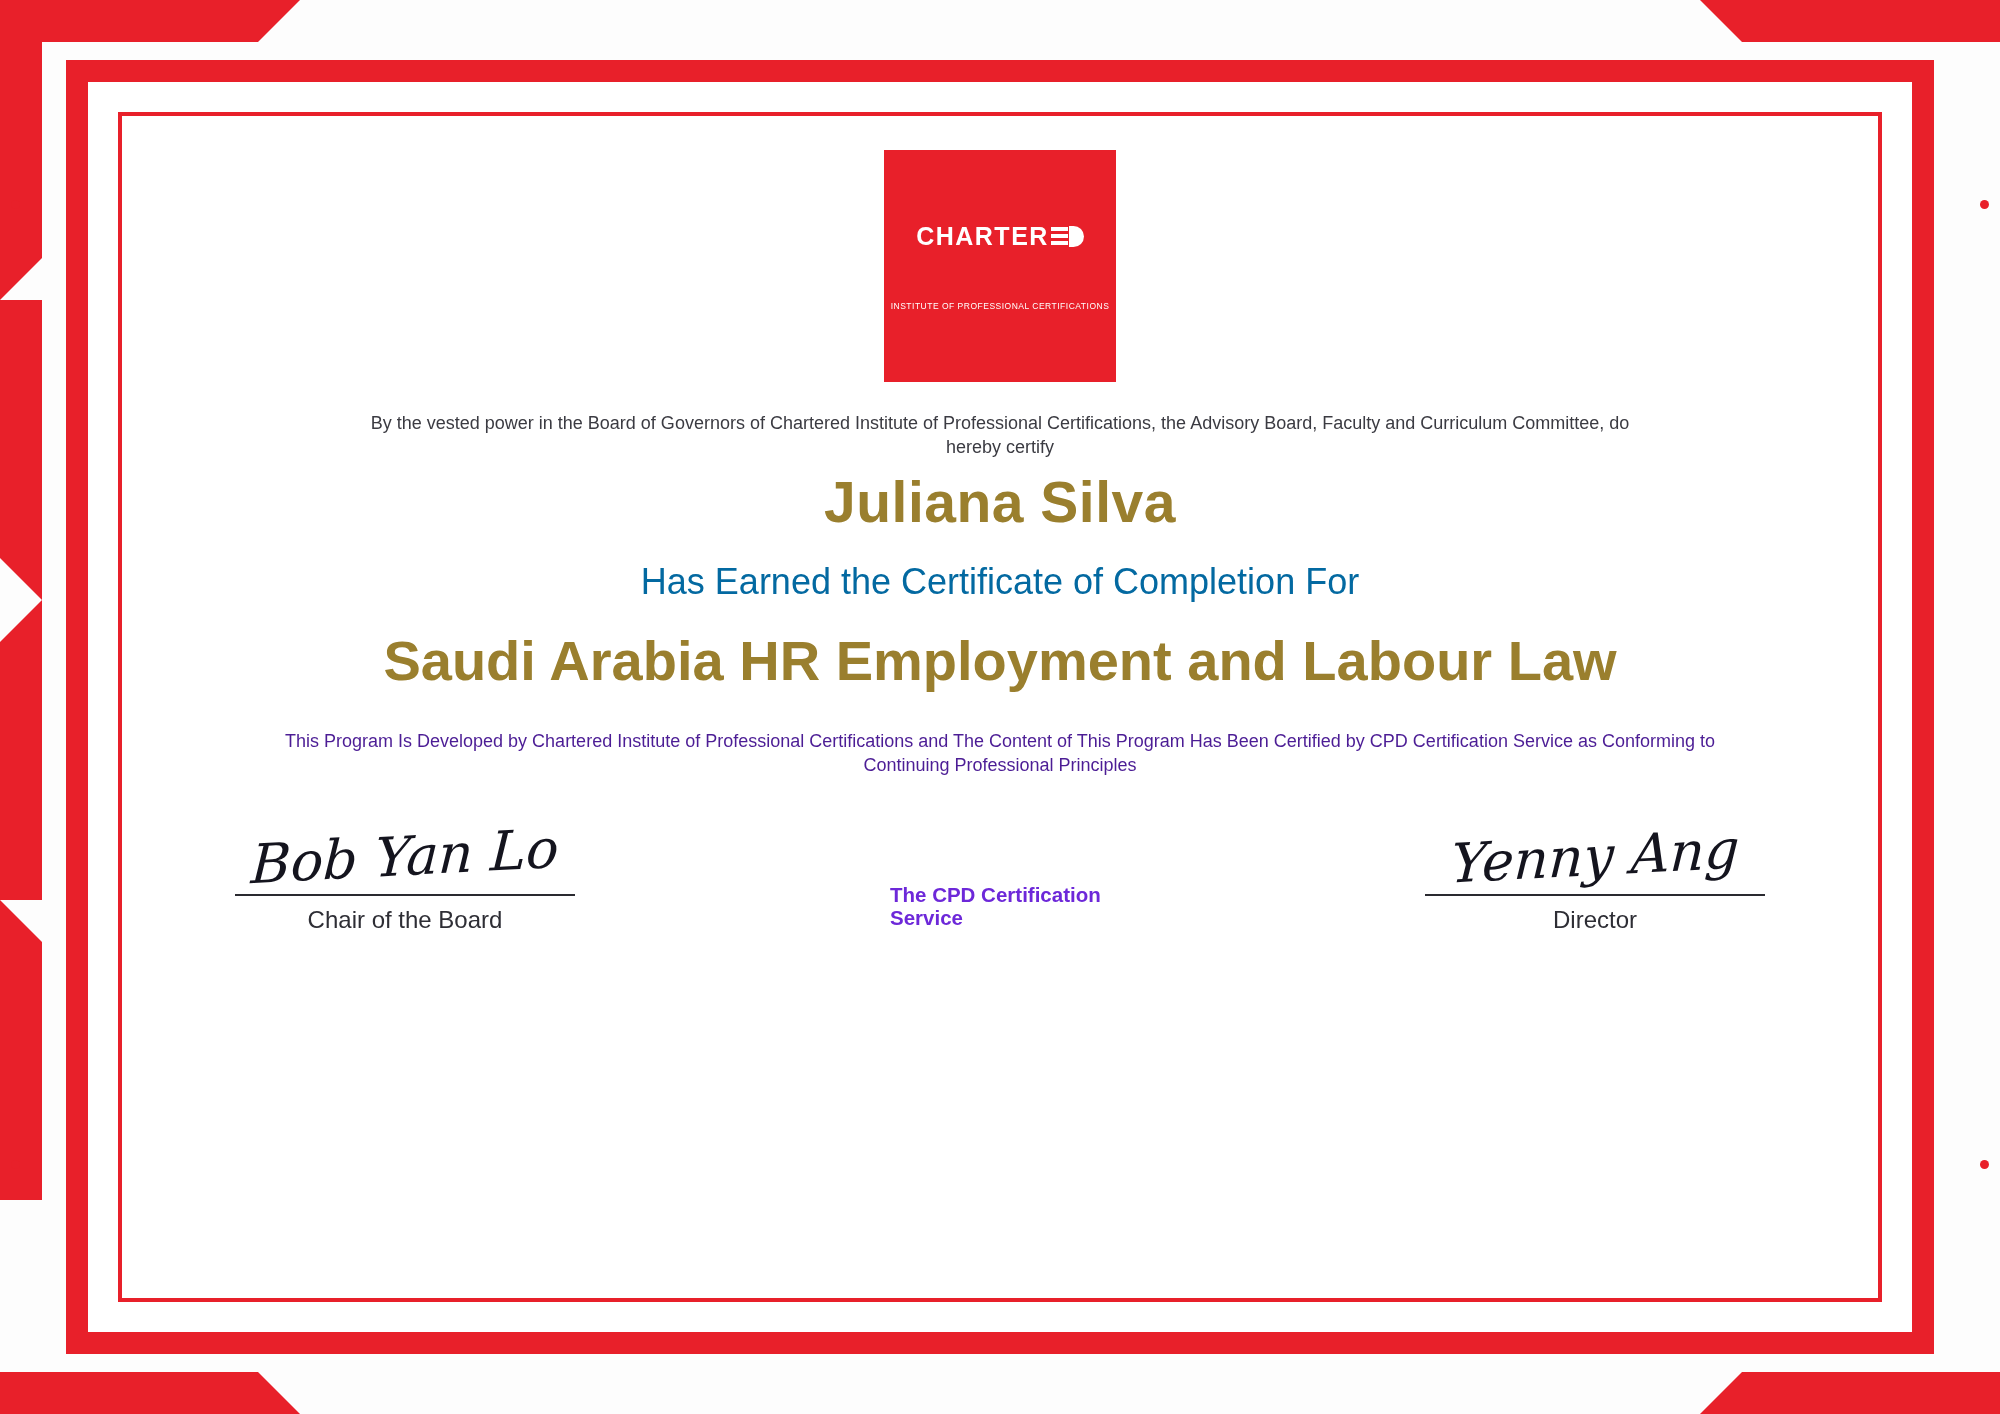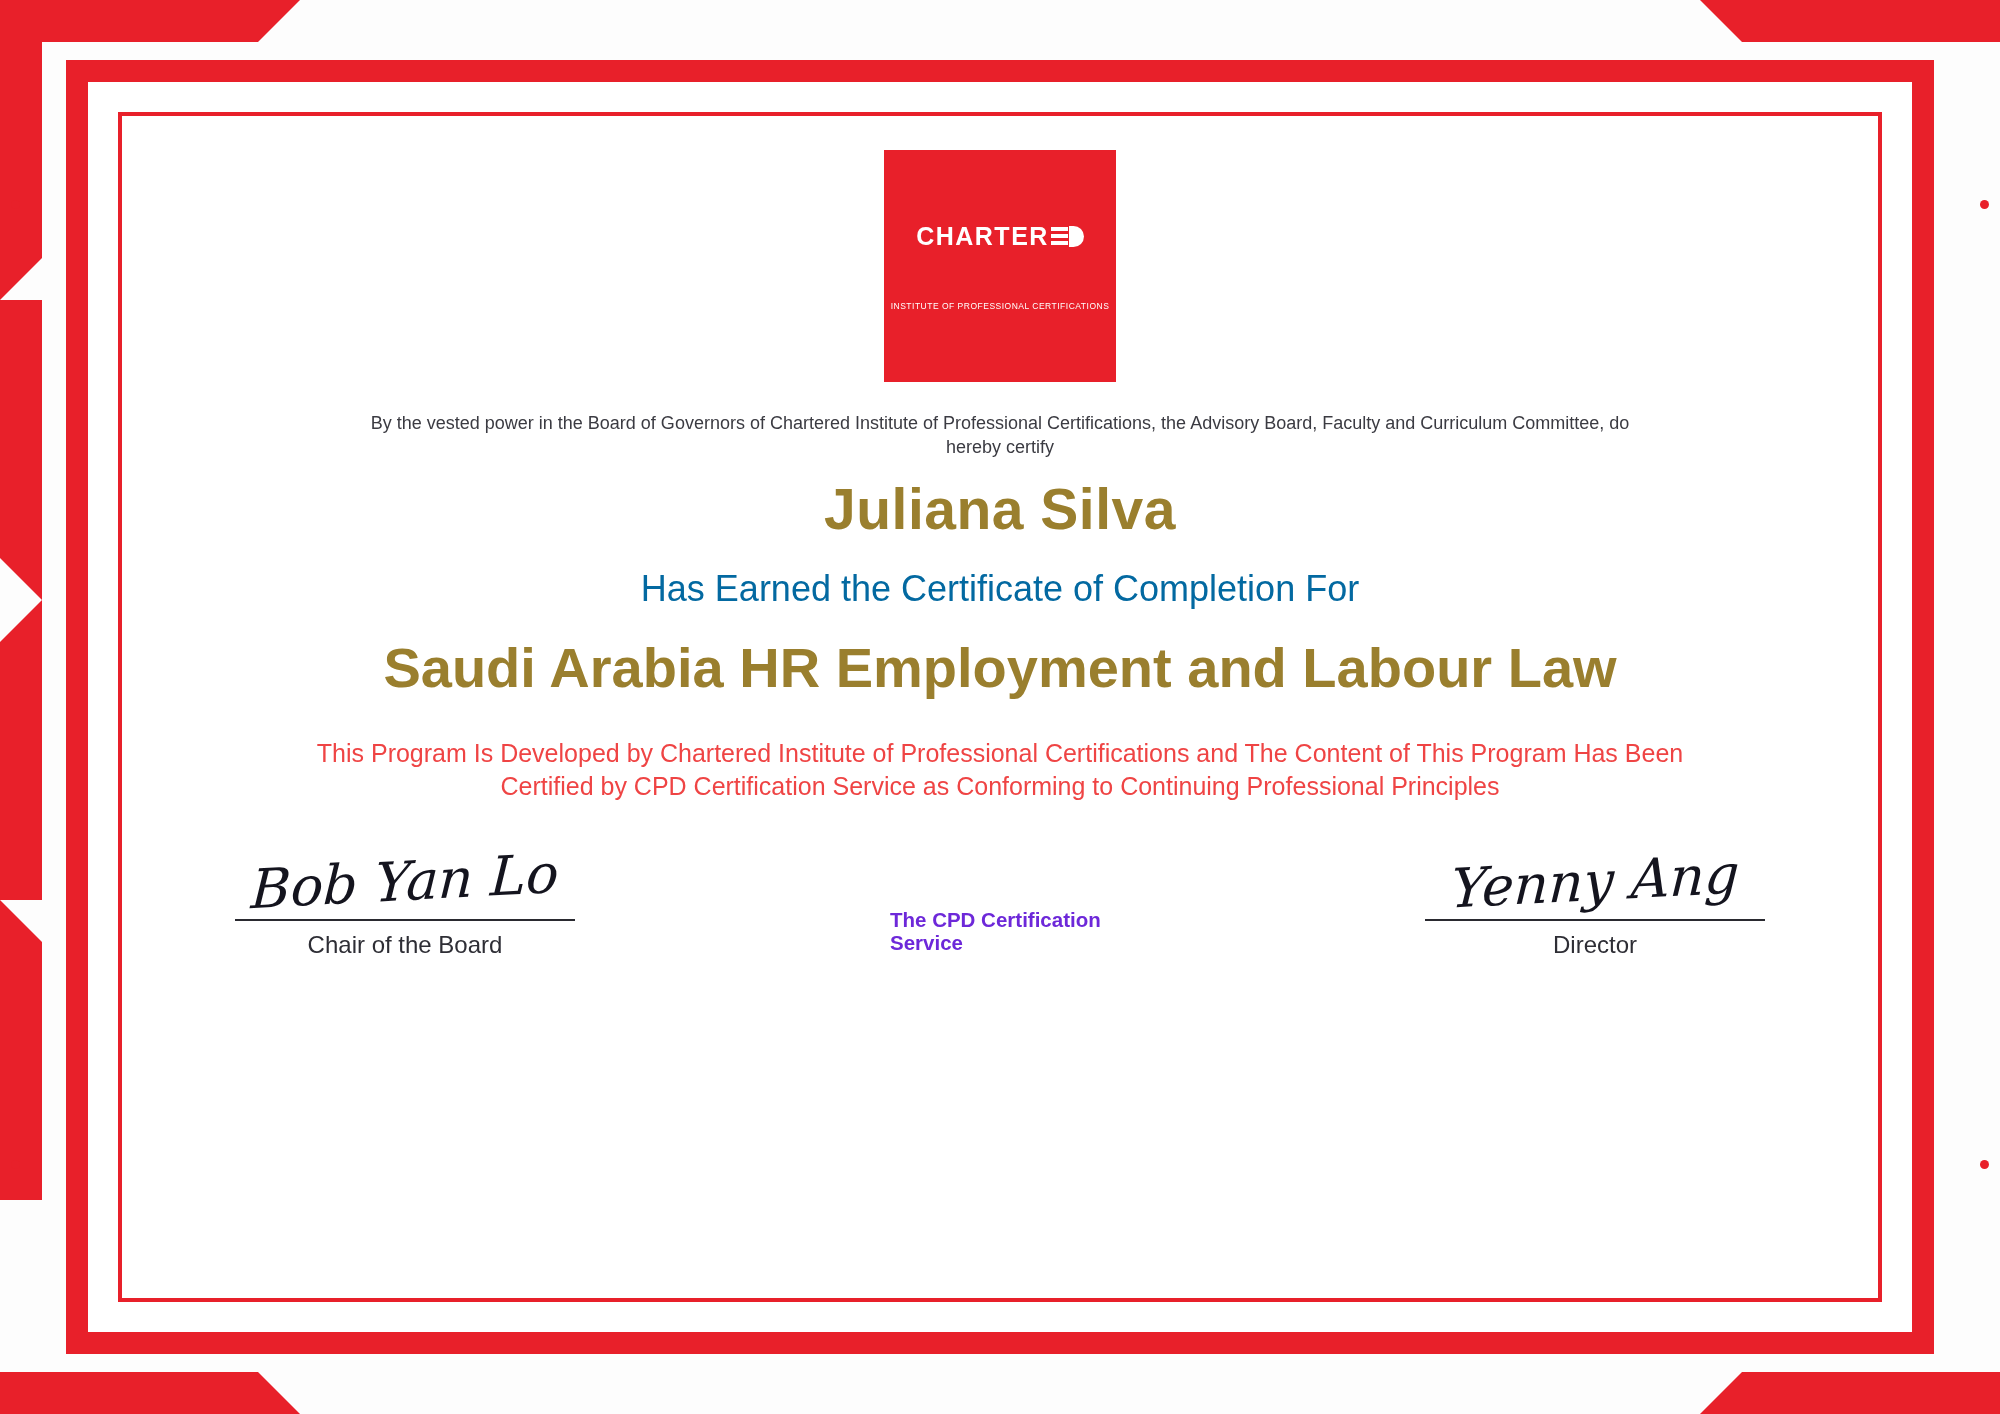--- a/index.html
+++ b/index.html
@@ -141,21 +141,21 @@
 
   .preamble {
     margin-top: 30px;
     font-size: 18px;
     line-height: 1.33;
     color: #3b3b42;
     max-width: 1270px;
   }
 
   .recipient {
-    margin-top: 16px;
+    margin-top: 9px;
     font-size: 57px;
     font-weight: bold;
     color: #9a7f2e;
     letter-spacing: 0.5px;
   }
 
   .earned {
     margin-top: 26px;
     font-size: 36px;
     color: #0369a1;
@@ -165,23 +165,23 @@
     margin-top: 26px;
     font-size: 56px;
     font-weight: bold;
     color: #9a7f2e;
     line-height: 1.16;
     max-width: 1300px;
   }
 
   .accreditation {
     margin-top: 36px;
-    font-size: 25px;
+    font-size: 18px;
     line-height: 1.33;
-    color: #ef4444;
+    color: #4c1d95;
     max-width: 1450px;
   }
 
   
   .sig-row {
     margin-top: 52px;
     width: 100%;
     display: flex;
     align-items: flex-end;
     justify-content: space-between;

